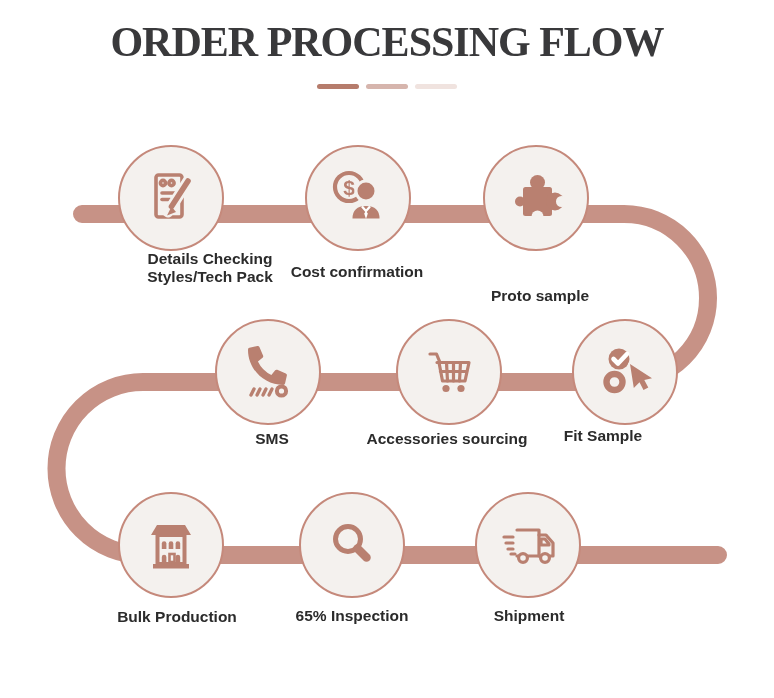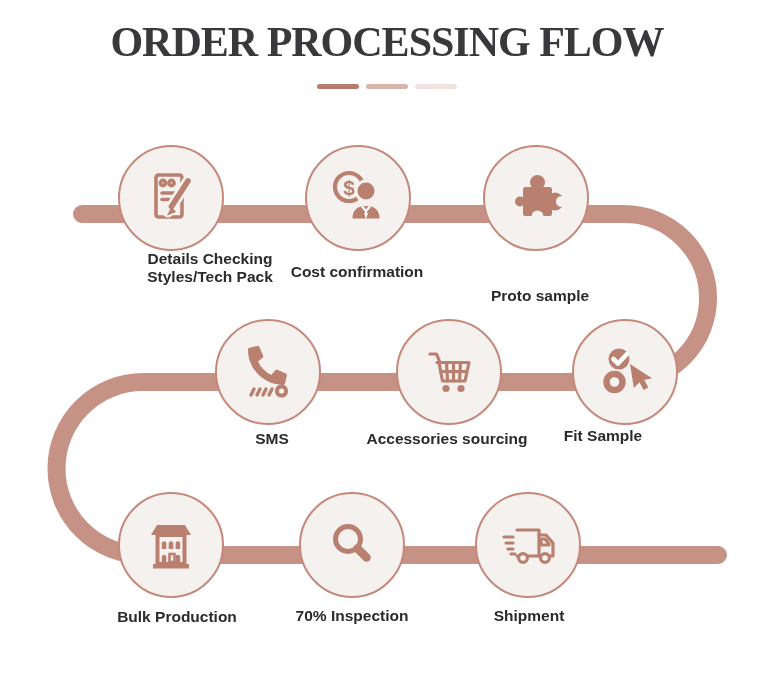--- a/index.html
+++ b/index.html
@@ -162,16 +162,16 @@
   <div class="label" style="left:170px;top:250px;margin-left:40px;">
     <div>Details Checking</div>
     <div>Styles/Tech Pack</div>
   </div>
   <div class="label" style="left:357px;top:263px;">Cost confirmation</div>
   <div class="label" style="left:540px;top:262px;margin-top:25px;">Proto sample</div>
   <div class="label" style="left:272px;top:430px;">SMS</div>
   <div class="label" style="left:447px;top:430px;">Accessories sourcing</div>
   <div class="label" style="left:603px;top:427px;">Fit Sample</div>
   <div class="label" style="left:177px;top:608px;">Bulk Production</div>
-  <div class="label" style="left:352px;top:607px;">70% Inspection</div>
+  <div class="label" style="left:352px;top:607px;">65% Inspection</div>
   <div class="label" style="left:529px;top:607px;">Shipment</div>
 
 </div>
 
 </body></html>

